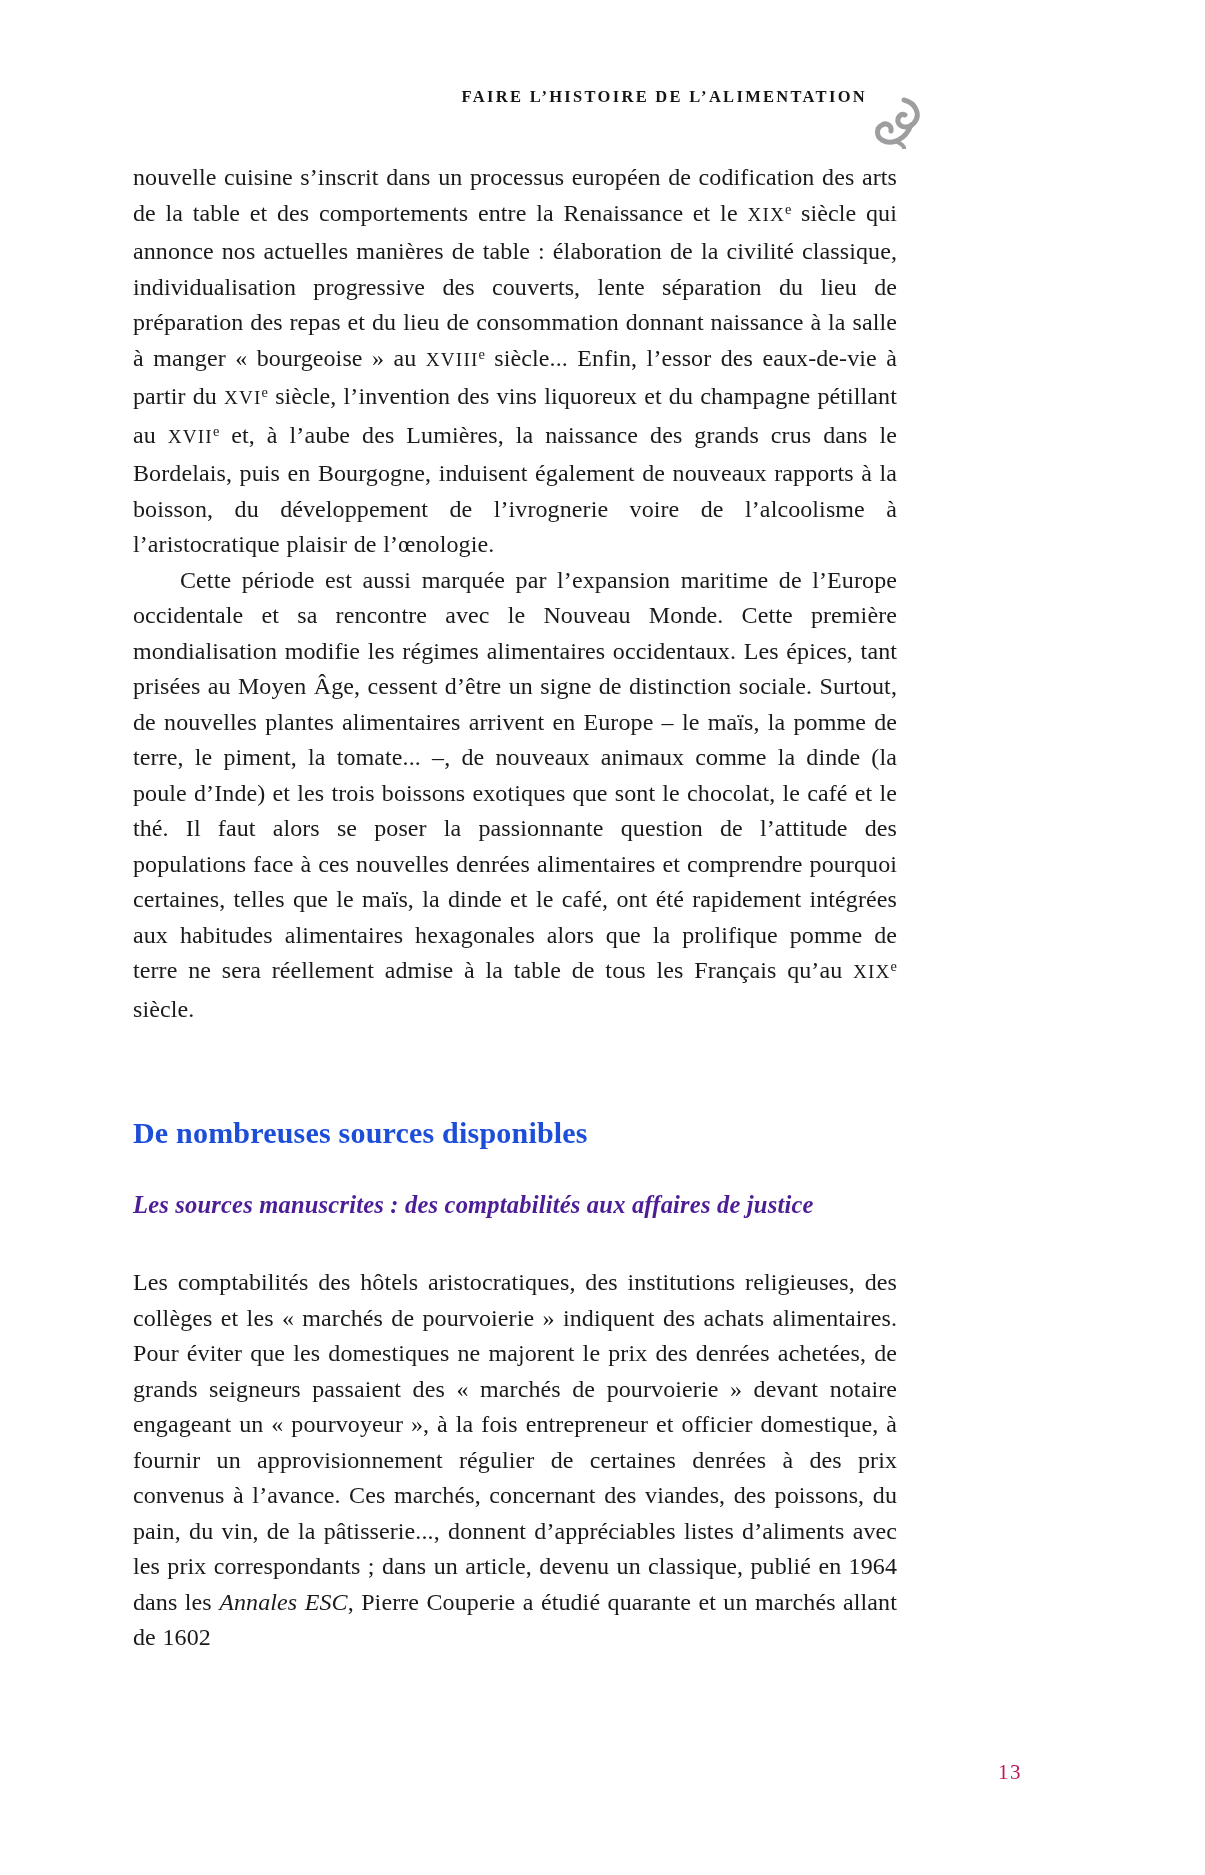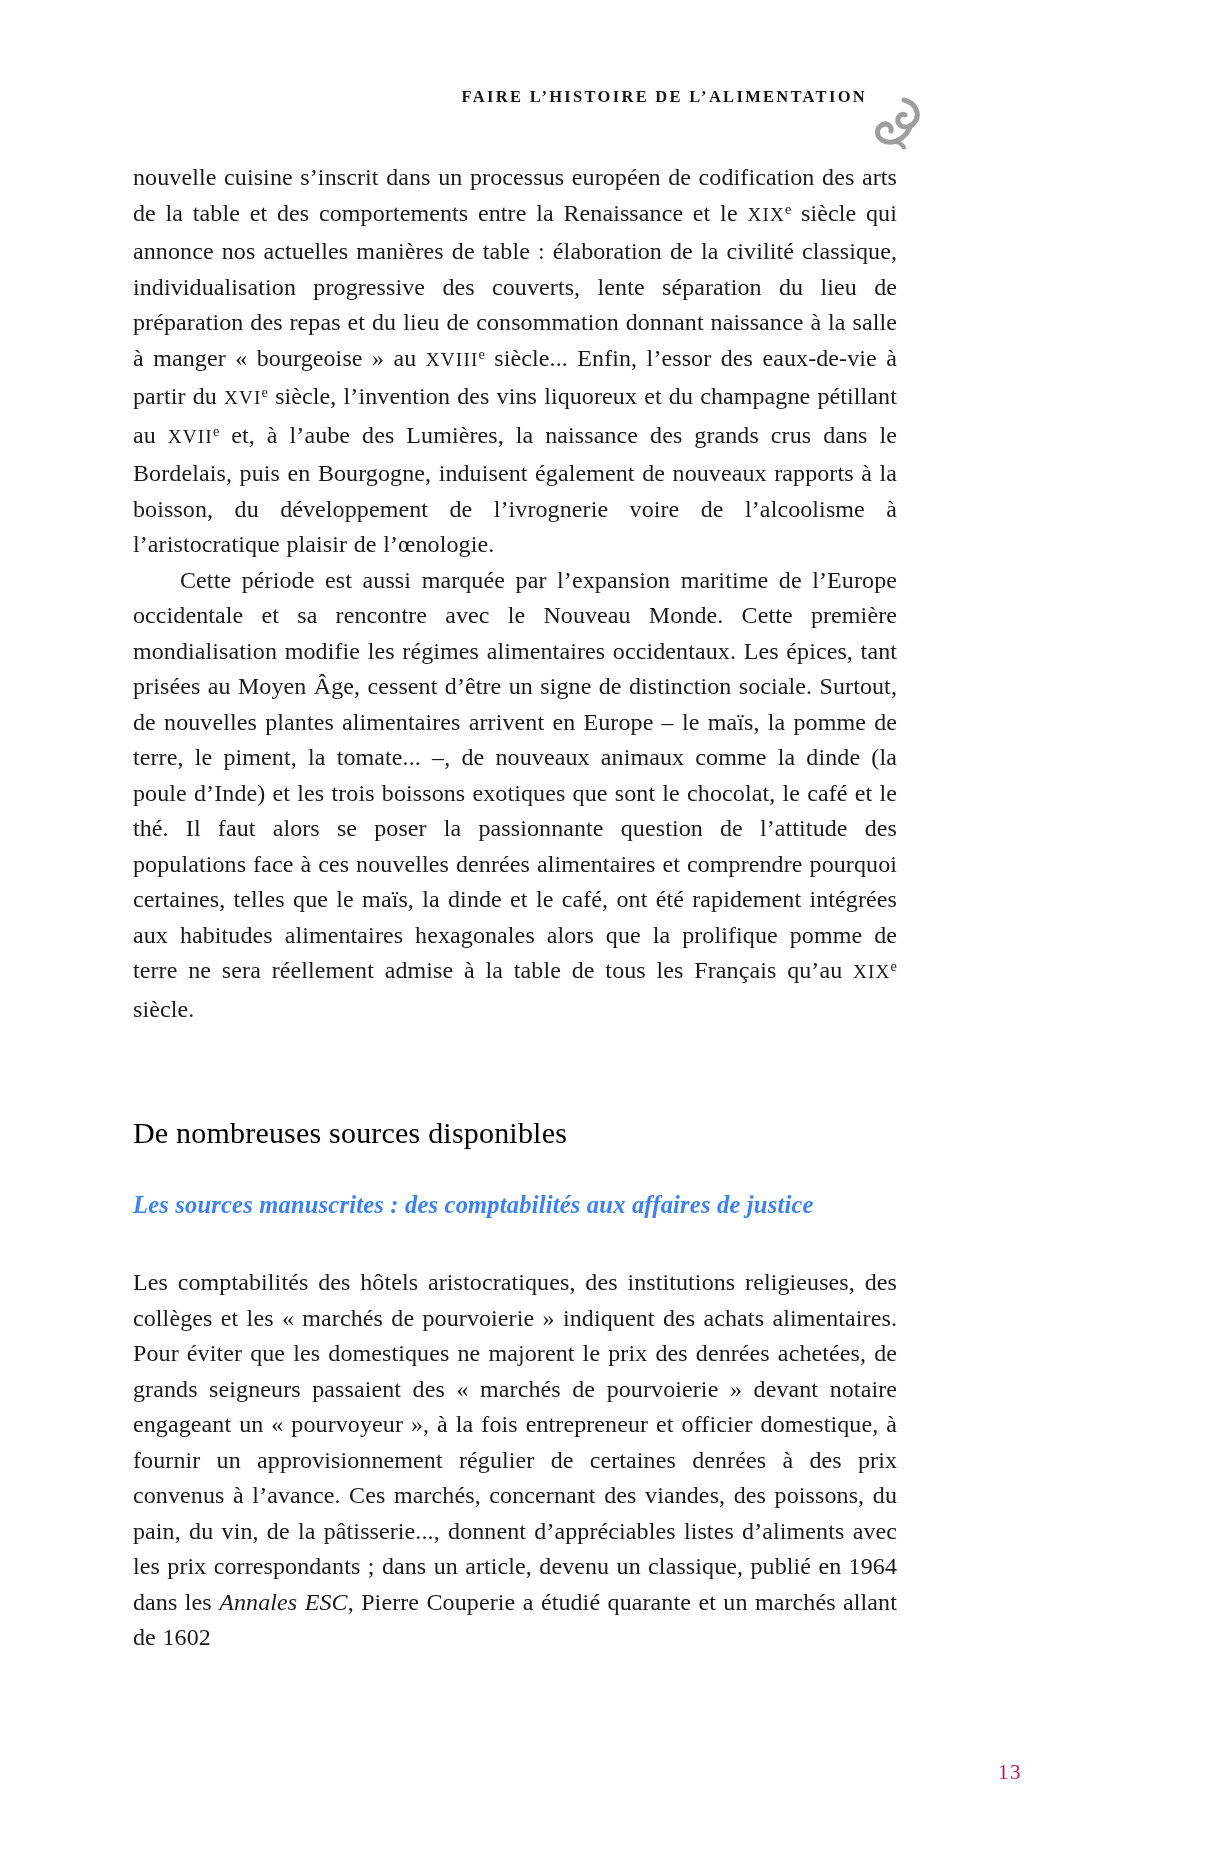--- a/index.html
+++ b/index.html
@@ -46,34 +46,34 @@
   }
   p.first-par { margin-top: 52px; }
   p.indent { text-indent: 47px; }
   .seg-n  { }
   .seg-sc { font-size: 0.8em; letter-spacing: 0.06em; }
   .seg-sup{ font-size: 0.6em; position: relative; top: -0.48em; letter-spacing: 0; }
   .seg-i  { font-style: italic; }
   h2.section-heading {
     margin: 86px 0 0 0;
     font-size: 30px;
-    font-weight: normal;
+    font-weight: bold;
     line-height: 40px;
     letter-spacing: 0.2px;
-    color: #000000;
+    color: #1d4ed8;
   }
   h2.section-heading span { display: block; }
   h3.subsection-heading {
     margin: 36px 0 0 0;
     font-size: 24.5px;
     font-weight: bold;
     font-style: italic;
     line-height: 32px;
     letter-spacing: 0.2px;
-    color: #3b82f6;
+    color: #4c1d95;
   }
   p.after-subhead { margin-top: 44px; }
   .page-number {
     position: absolute;
     top: 1760px;
     left: 998px;
     font-size: 21px;
     letter-spacing: 1.5px;
     color: #be185d;
   }

